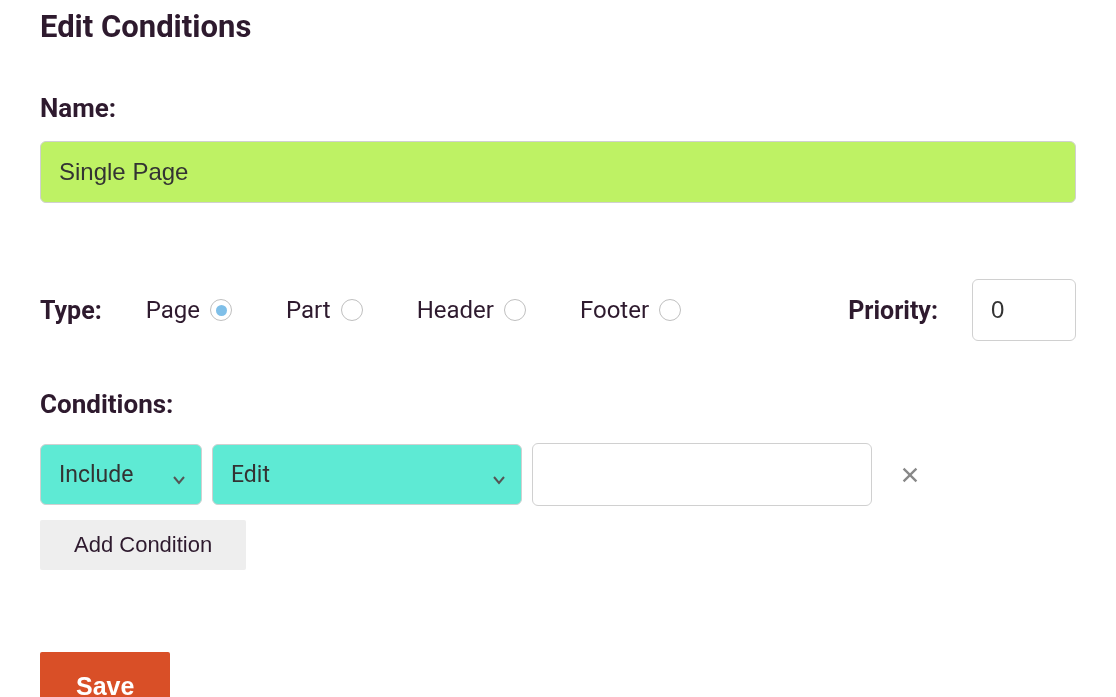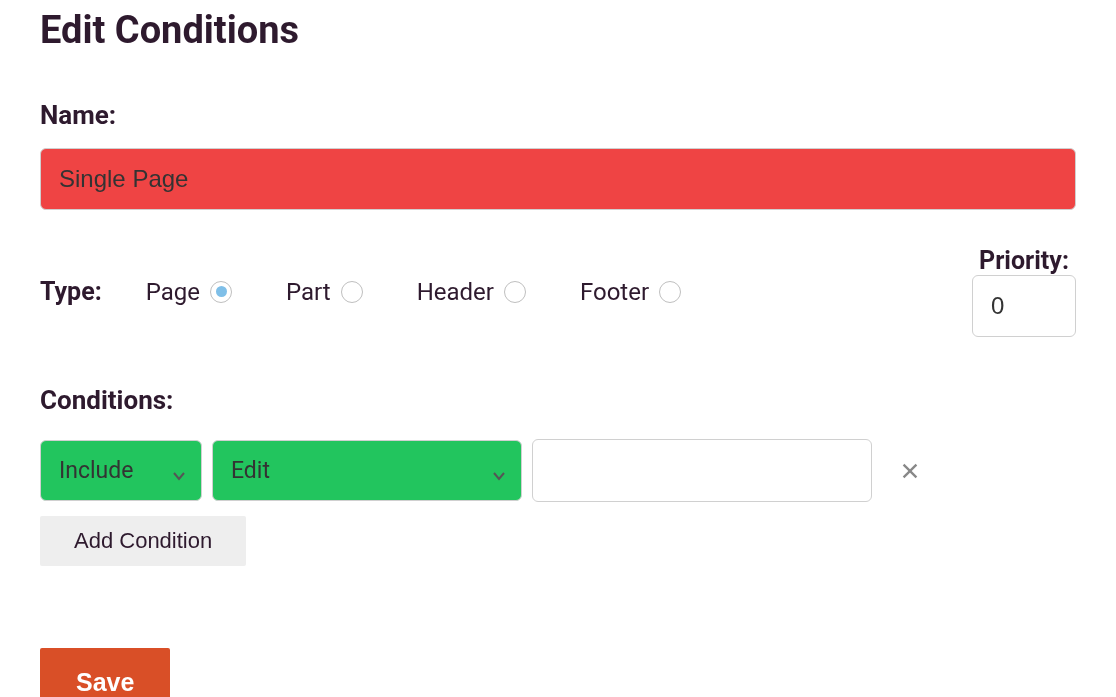--- a/index.html
+++ b/index.html
@@ -3,44 +3,44 @@
   <meta charset="utf-8">
   <style>
     * { box-sizing: border-box; margin: 0; padding: 0; }
     body {
       font-family: -apple-system, BlinkMacSystemFont, "Segoe UI", Roboto, "Helvetica Neue", Arial, sans-serif;
       background: #fff;
       color: #2e1a2e;
       padding: 0 40px;
     }
     .page-title {
-      font-size: 38px;
+      font-size: 31px;
       font-weight: 700;
       color: #2e1a2e;
       margin-top: 8px;
       margin-bottom: 48px;
     }
     .field-label {
       font-size: 26px;
       font-weight: 700;
       color: #2e1a2e;
       margin-bottom: 18px;
       display: block;
     }
     .text-input {
       width: 100%;
       font-size: 24px;
       padding: 16px 18px;
       border: 1px solid #d0d0d0;
       border-radius: 6px;
       color: #333;
-      background: #ef4444;
+      background: #bef264;
       outline: none;
     }
-    .name-section { margin-bottom: 36px; }
+    .name-section { margin-bottom: 76px; }
     .type-row {
       display: flex;
       align-items: center;
       margin-bottom: 48px;
     }
     .type-label {
       font-size: 25px;
       font-weight: 700;
       color: #2e1a2e;
       margin-right: 44px;
@@ -67,21 +67,21 @@
       content: "";
       width: 11px;
       height: 11px;
       border-radius: 50%;
       background: #7fbfe8;
     }
     .priority-block {
       margin-left: auto;
       display: flex;
       align-items: center;
-      flex-direction: column;
+      gap: 34px;
     }
     .priority-label {
       font-size: 25px;
       font-weight: 700;
       color: #2e1a2e;
     }
     .priority-input {
       width: 104px;
       font-size: 24px;
       padding: 16px 18px;
@@ -102,21 +102,21 @@
     .condition-row {
       display: flex;
       align-items: center;
       gap: 10px;
       margin-bottom: 14px;
     }
     .select-wrap {
       position: relative;
       border: 1px solid #d0d0d0;
       border-radius: 6px;
-      background: #22c55e;
+      background: #5eead4;
       display: flex;
       align-items: center;
       padding: 16px 46px 16px 18px;
       cursor: pointer;
     }
     .select-wrap span { font-size: 23px; color: #333; }
     .select-wrap.inclusion { width: 162px; }
     .select-wrap.scope { width: 310px; }
     .condition-value-input {
       width: 340px;

